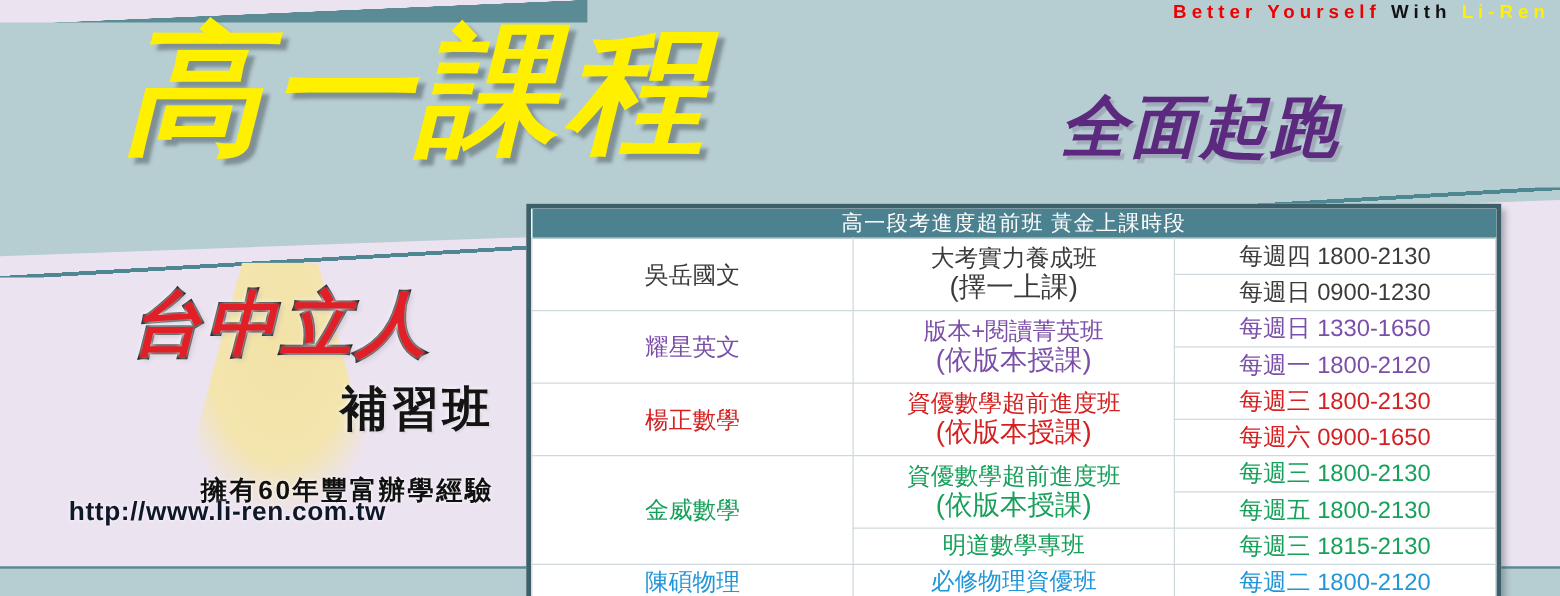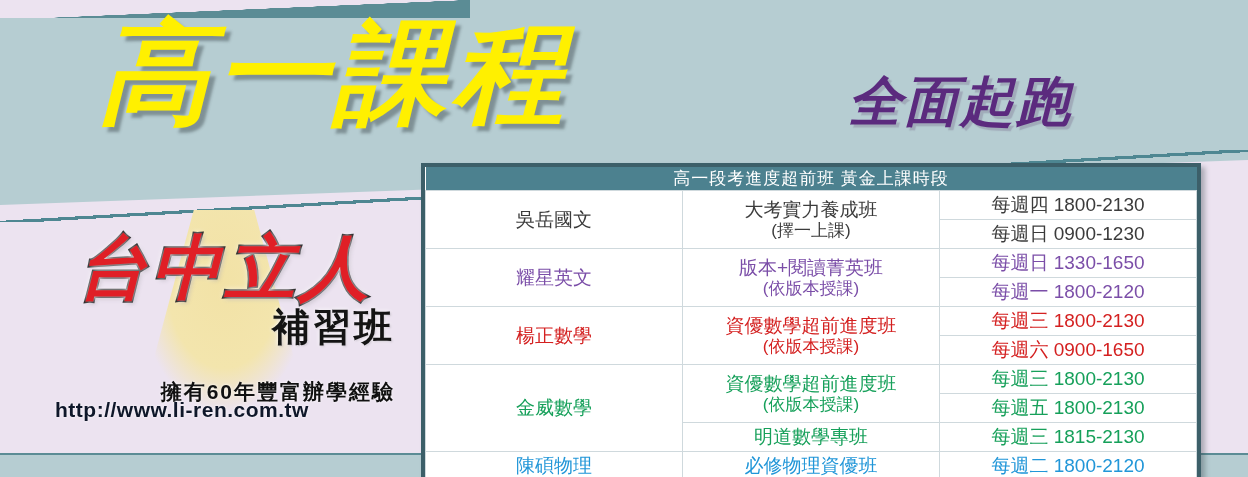--- a/index.html
+++ b/index.html
@@ -108,21 +108,21 @@
     left: 140px; top: 210px;
     width: 168px; height: 200px;
     background: radial-gradient(ellipse at 50% 35%, #f2e2a6 0%, #f3e5ad 48%, rgba(243,229,173,0) 72%);
     clip-path: polygon(32% 0%, 68% 0%, 100% 100%, 0% 100%);
   }
   .logo-main {
     position: absolute;
     left: 55px; top: 222px;
     width: 340px;
     text-align: center;
-    font-size: 70px;
+    font-size: 56px;
     font-weight: bold;
     font-style: italic;
     color: #e01f26;
     letter-spacing: 4px;
     white-space: nowrap;
     -webkit-text-stroke: 3px #111;
     paint-order: stroke fill;
     text-shadow: 0 0 6px #fff, 2px 2px 4px rgba(80,70,90,0.35);
     font-family: "DejaVu Sans", "Liberation Sans", sans-serif;
   }
@@ -203,41 +203,46 @@
     border: 1px solid #cfd9dd;
     padding: 0 4px;
     text-align: center;
     font-size: 19px;
     height: 28px;
     white-space: nowrap;
   }
   td.c-teacher { width: 144px; }
   td.c-course  { width: 257px; line-height: 1.12; }
   td.c-time    { }
-  .course-sub { font-size: 17px; display: block; }
+  .course-sub { font-size: 22px; display: block; }
 
   .k-black  { color: #3b3b3b; }
   .k-purple { color: #7b4ea8; }
   .k-red    { color: #d42020; }
   .k-green  { color: #16a05a; }
   .k-blue   { color: #2196d8; }
 </style>
 </head>
 <body>
 
 <div id="stage">
 
   <div class="bg-lavender-top"></div>
   <div class="bg-diag-top"></div>
   <div class="bg-upper"></div>
   <div class="bg-lower"></div>
   <div class="bg-diag-rule"></div>
   <div class="bg-bottom-rule"></div>
   <div class="bg-bottom-band"></div>
 
+  <div class="tagline">
+    <span class="tag-red">Better Yourself</span>
+    <span class="tag-black">With</span>
+    <span class="tag-yellow">Li-Ren</span>
+  </div>
 
   <div class="headline">高一課程</div>
   <div class="subhead">全面起跑</div>
 
   <div class="logo-glow"></div>
   <div class="logo-main">台中立人</div>
   <div class="logo-sub">補習班</div>
   <div class="logo-exp">擁有60年豐富辦學經驗</div>
   <div class="logo-url">http://www.li-ren.com.tw</div>
 

